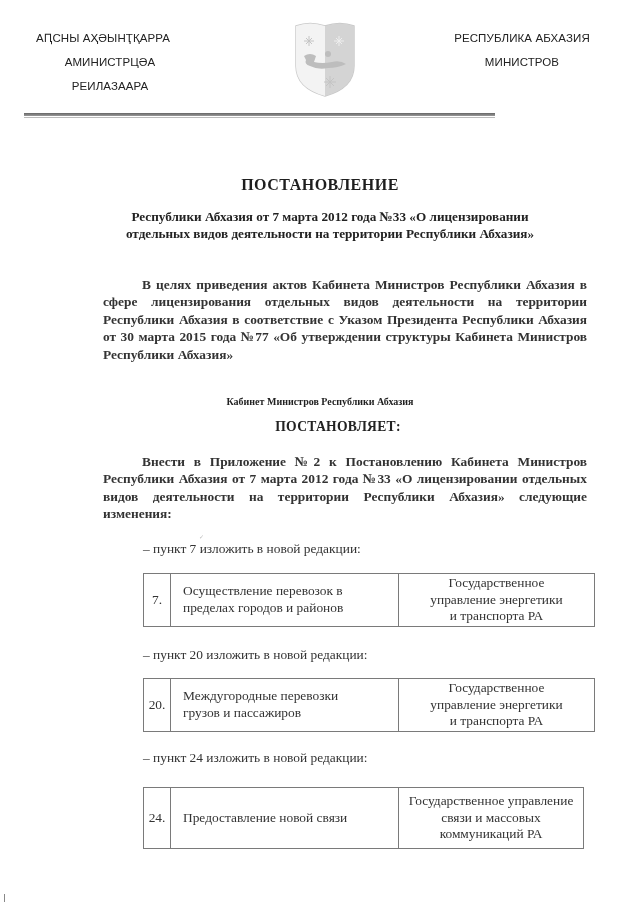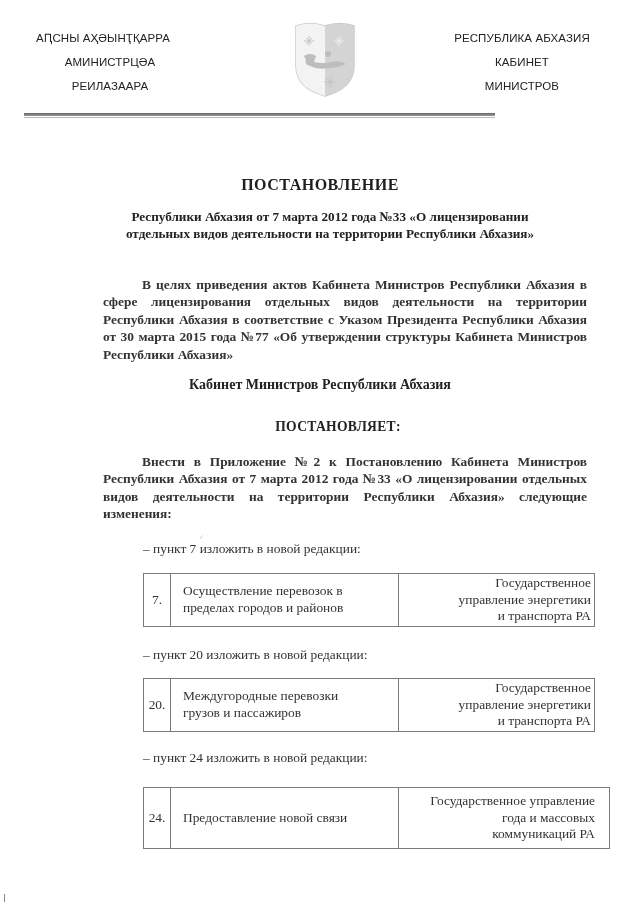--- a/index.html
+++ b/index.html
@@ -13,41 +13,41 @@
   #hdr-left div:first-child { text-align: left; }
   #emblem { position: absolute; left: 292px; top: 20px; width: 66px; height: 78px; }
   #divider { position: absolute; left: 24px; width: 471px; top: 113px; height: 3px; background: linear-gradient(#666,#999); }
   #divider2 { position: absolute; left: 24px; width: 471px; top: 117px; height: 1px; background: #bbb; }
   .title { position: absolute; left: 0; width: 640px; text-align: center; font-weight: bold; }
   #doc-title { top: 176px; font-size: 16px; letter-spacing: 0.5px; color: #1e1e1e; font-family: Liberation Serif, serif; }
   #subject { top: 208px; left: 100px; width: 460px; font-size: 13.2px; line-height: 17px; color: #222; }
   .para { position: absolute; left: 103px; width: 484px; font-size: 13.4px; line-height: 17.4px; text-align: justify; color: #333; font-weight: bold; }
   .para .indent { display: inline-block; width: 39px; }
   #preamble { top: 276px; }
-  #cabinet { top: 377px; font-size: 14px; color: #222; }
+  #cabinet { top: 396px; font-size: 10px; color: #222; }
   #decrees { top: 419px; font-size: 13.6px; letter-spacing: 0.3px; color: #222; margin-left: 18px; }
   #body-para { top: 453px; }
   .item-lbl { position: absolute; left: 143px; font-size: 13.4px; color: #333; }
   #item7-lbl { top: 541px; }
   #item20-lbl { top: 647px; }
   #item24-lbl { top: 750px; }
   table.amend { position: absolute; left: 143px; border-collapse: collapse; font-size: 13.4px; line-height: 16.6px; color: #333; }
   table.amend td { border: 1px solid #7a7a7a; vertical-align: middle; padding: 1px 3px; }
   table.amend td.num { width: 22px; text-align: center; padding: 0 2px; }
   table.amend td.desc { width: 212px; text-align: left; padding-left: 12px; }
-  table.amend td.auth { text-align: right; margin-left: 39px; }
+  table.amend td.auth { text-align: center; margin-left: 39px; }
   #table7 { top: 573px; }
   #table7 td { height: 50px; }
   #table7 td.auth { width: 189px; }
   #table20 { top: 678px; }
   #table20 td { height: 50px; }
   #table20 td.auth { width: 189px; }
   #table24 { top: 787px; }
   #table24 td { height: 58px; }
-  #table24 td.auth { width: 182px; padding: 0 14px; }
+  #table24 td.auth { width: 182px; padding: 0 1px; }
   .scratch { position: absolute; left: 199px; top: 533px; font-size: 6px; color: #bbb; }
   .edge-mark { position: absolute; left: 4px; top: 894px; width: 1px; height: 8px; background: #888; }
 </style>
 </head>
 <body>
 
 <div id="hdr-left" class="hdr sans">
   <div>АԤСНЫ АҲӘЫНҬҚАРРА</div>
   <div>АМИНИСТРЦӘА</div>
   <div>РЕИЛАЗААРА</div>
@@ -63,21 +63,20 @@
   </g>
   <g stroke="#eeeeee" stroke-width="1">
     <path d="M44 18 l6 6 M50 18 l-6 6 M47 16 v10 M42 21 h10"></path>
   </g>
   <path d="M12 36 Q18 32 24 36 L22 42 Q30 44 40 42 Q48 40 54 44 Q46 48 36 48 Q26 50 18 46 Q12 44 14 40 Z" fill="#bdbdbd"></path>
   <circle cx="36" cy="34" r="3" fill="#bdbdbd"></circle>
 </svg>
 
 <div id="hdr-right" class="hdr sans">
   <div>РЕСПУБЛИКА АБХАЗИЯ</div>
-  <div>КАБИНЕТ</div>
   <div>МИНИСТРОВ</div>
 </div>
 
 <div id="divider"></div>
 <div id="divider2"></div>
 
 <div id="doc-title" class="title serif">ПОСТАНОВЛЕНИЕ</div>
 
 <div id="subject" class="title serif">
   <div>Республики Абхазия от 7 марта 2012 года №33 «О лицензировании</div>
@@ -132,20 +131,20 @@
 <div id="item24-lbl" class="item-lbl serif">– пункт 24 изложить в новой редакции:</div>
 <table id="table24" class="amend serif">
   <tbody>
       <tr>
     <td class="num">24.</td>
     <td class="desc">
       <div>Предоставление новой связи</div>
     </td>
     <td class="auth">
       <div>Государственное управление</div>
-      <div>года и массовых</div>
+      <div>связи и массовых</div>
       <div>коммуникаций РА</div>
     </td>
   </tr>
 </tbody>
   </table>
 
 <div class="edge-mark"></div>
 
 </body></html>

